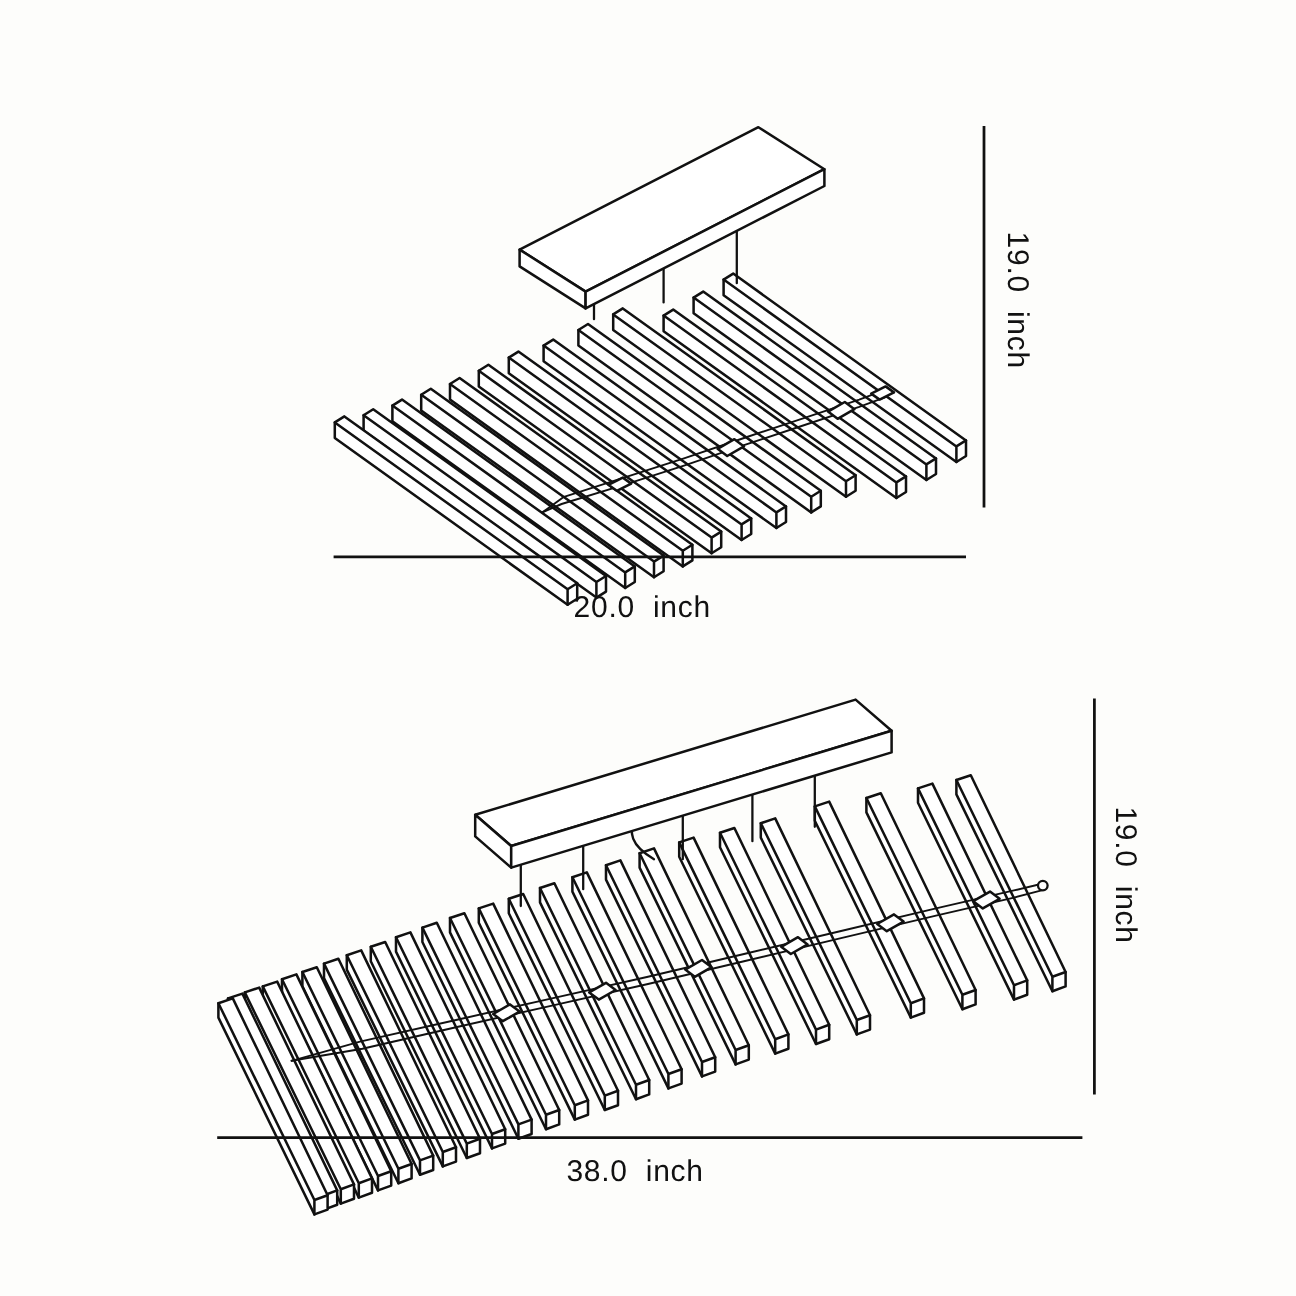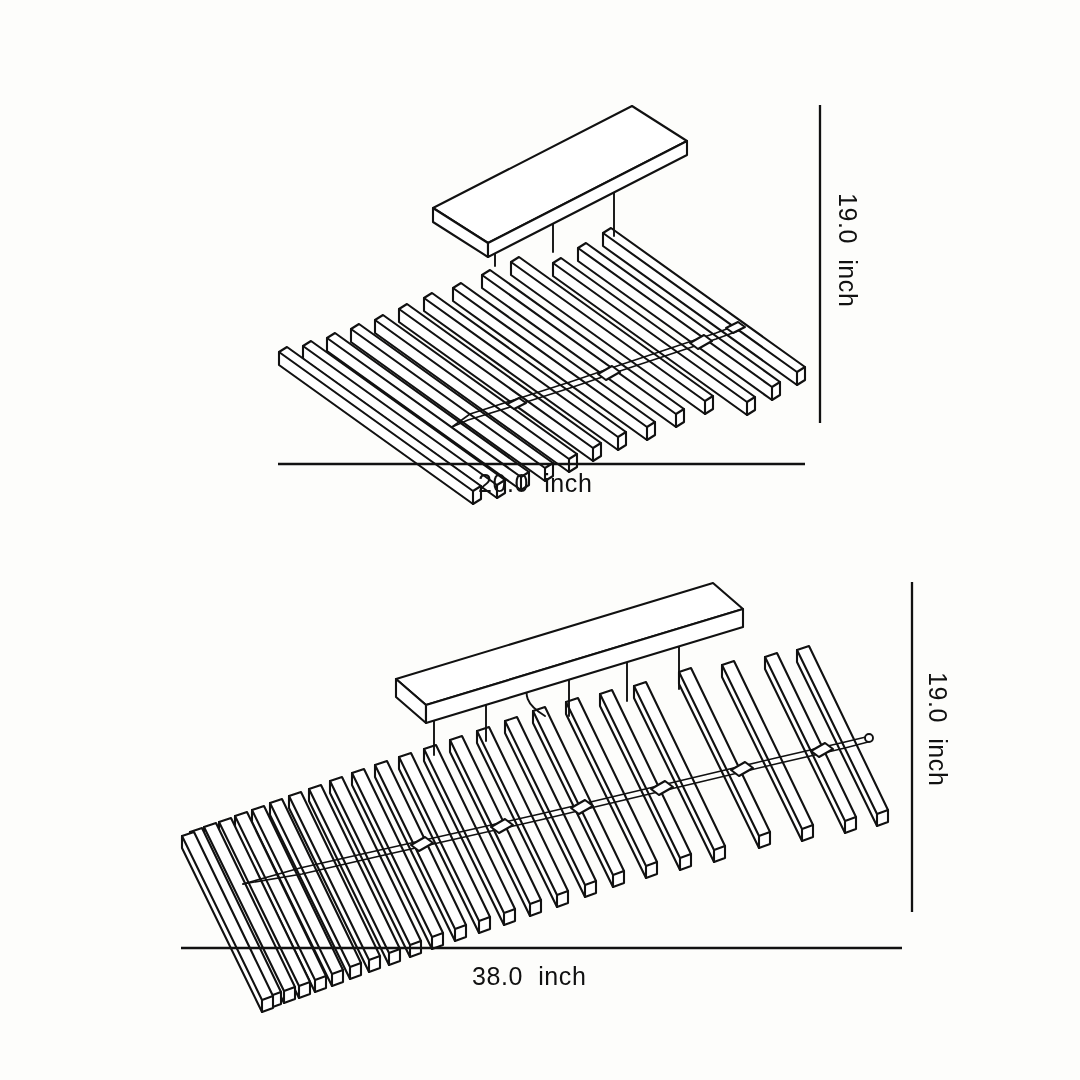--- a/index.html
+++ b/index.html
@@ -29,21 +29,21 @@
     font-family: "Liberation Sans", sans-serif;
     font-size: 25px;
     letter-spacing: 0.6px;
     white-space: pre;
     user-select: none;
   }
   .dim-label.vertical {
     transform-origin: 0 0;
     transform: rotate(90deg);
   }
-  .lbl-top-width  { left: 478px; top: 469px; }
+  .lbl-top-width  { left: 478px; top: 492px; }
   .lbl-bot-width  { left: 472px; top: 962px; text-align: center; }
   .lbl-top-height { left: 862px; top: 193px; }
   .lbl-bot-height { left: 952px; top: 672px; }
 </style>
 </head>
 <body>
 
 <div id="stage">
 
   <svg viewBox="0 0 1080 1080" xmlns="http://www.w3.org/2000/svg">

